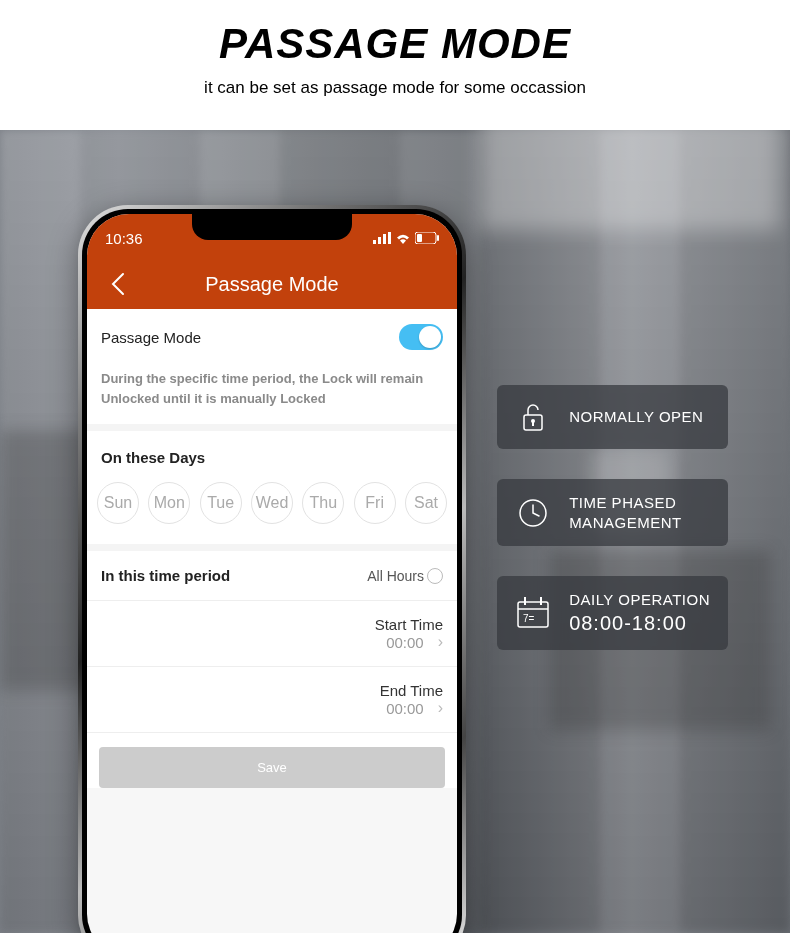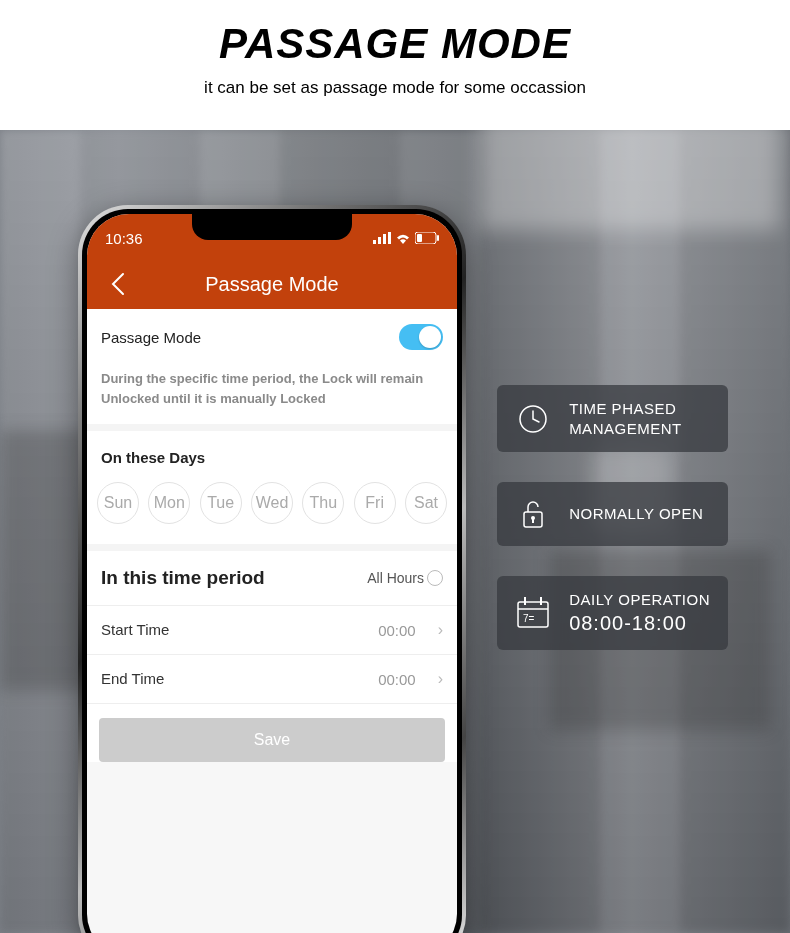--- a/index.html
+++ b/index.html
@@ -40,30 +40,30 @@
 .toggle { width: 44px; height: 26px; border-radius: 13px; background: #45bef3; position: relative; cursor: pointer; }
 .toggle::after { content:""; position:absolute; right:2px; top:2px; width:22px; height:22px; border-radius:50%; background:#fff; box-shadow:0 1px 2px rgba(0,0,0,.2); }
 .desc { font-size: 13px; color: #8a8a8a; padding: 4px 14px 16px; line-height: 1.5; font-weight: bold; }
 .sep { height: 7px; background: #f4f4f4; }
 
 .section-label { font-size: 15px; font-weight: 600; color: #222; padding: 18px 14px 16px; }
 .days { display:flex; justify-content:space-between; padding: 0 10px 20px; }
 .day { width: 42px; height: 42px; border: 1px solid #e2e2e2; border-radius: 50%; display:flex; align-items:center; justify-content:center; font-size:16px; color:#aaa; cursor:pointer; }
 
 .period-header { display:flex; justify-content:space-between; align-items:center; padding: 16px 14px; }
-.period-header .lbl { font-size: 19px; font-weight: 600; color:#222; }
+.period-header .lbl { font-size: 15px; font-weight: 600; color:#222; }
 .allhours { display:flex; align-items:center; gap:3px; font-size:14px; color:#555; cursor:pointer;}
 .radio { width:16px; height:16px; border:1px solid #bbb; border-radius:50%; }
 
 .line { height:1px; background:#eee; margin:0 0; }
-.time-row { display:flex; justify-content:space-between; align-items:flex-start; padding: 15px 14px; font-size:15px; color:#333; cursor:pointer;}
-.time-val { color:#999; display:flex; align-items:center; gap:22px; }
+.time-row { display:flex; justify-content:space-between; align-items:flex-end; padding: 15px 14px; font-size:15px; color:#333; cursor:pointer;flex-direction:column;}
+.time-val { color:#999; display:flex; align-items:center; gap:14px; }
 .chev { color:#bbb; font-size:16px; }
 
-.save-btn { margin: 14px 12px; background:#ccc; color:#fff; text-align:center; padding:13px 0; border-radius:4px; font-size:16px; cursor:pointer;}
+.save-btn { margin: 14px 12px; background:#ccc; color:#fff; text-align:center; padding:13px 0; border-radius:4px; font-size:13px; cursor:pointer;}
 
 .callouts { position:absolute; right:62px; top:255px; display:flex; flex-direction:column; gap:30px; }
 .callout { background: rgba(55,58,63,0.75); border-radius:6px; padding:14px 18px; display:flex; align-items:center; gap:18px; color:#fff; min-width:230px; }
 .co-icon { width:36px; height:36px; flex:none; display:flex; align-items:center; justify-content:center; }
 .co-text { font-size:15px; letter-spacing:0.5px; line-height:1.3; }
 .co-text .big { font-size:20px; letter-spacing:1px; }
 </style>
 </head>
 <body>
 
@@ -161,39 +161,39 @@
           <div class="save-btn">Save</div>
         </div>
       </div>
     </div>
   </div>
 
   <div class="callouts">
     <div class="callout">
       <div class="co-icon">
         <svg width="32" height="32" viewBox="0 0 32 32">
-            <circle cx="16" cy="16" r="13" fill="none" stroke="#fff" stroke-width="1.5"></circle>
-            <path d="M16 8 V16 L22 19" fill="none" stroke="#fff" stroke-width="1.5" stroke-linecap="round"></path>
-          </svg>
-      </div>
-      <div class="co-text">
-        <span>TIME PHASED</span><br><span>MANAGEMENT</span>
-      </div>
-    </div>
-
-    <div class="callout">
-      <div class="co-icon">
-        <svg width="32" height="32" viewBox="0 0 32 32">
             <rect x="7" y="14" width="18" height="15" rx="2" fill="none" stroke="#fff" stroke-width="1.5"></rect>
             <path d="M11 14 V9 a5 5 0 0 1 10 0" fill="none" stroke="#fff" stroke-width="1.5"></path>
             <circle cx="16" cy="20" r="2" fill="#fff"></circle>
             <rect x="15" y="21" width="2" height="4" fill="#fff"></rect>
           </svg>
       </div>
       <div class="co-text">NORMALLY OPEN</div>
+    </div>
+
+    <div class="callout">
+      <div class="co-icon">
+        <svg width="32" height="32" viewBox="0 0 32 32">
+            <circle cx="16" cy="16" r="13" fill="none" stroke="#fff" stroke-width="1.5"></circle>
+            <path d="M16 8 V16 L22 19" fill="none" stroke="#fff" stroke-width="1.5" stroke-linecap="round"></path>
+          </svg>
+      </div>
+      <div class="co-text">
+        <span>TIME PHASED</span><br><span>MANAGEMENT</span>
+      </div>
     </div>
 
     <div class="callout">
       <div class="co-icon">
         <svg width="34" height="32" viewBox="0 0 34 32">
             <rect x="2" y="5" width="30" height="25" rx="2" fill="none" stroke="#fff" stroke-width="1.5"></rect>
             <line x1="2" y1="12" x2="32" y2="12" stroke="#fff" stroke-width="1.5"></line>
             <rect x="8" y="0" width="2" height="8" fill="#fff"></rect>
             <rect x="24" y="0" width="2" height="8" fill="#fff"></rect>
             <text x="7" y="25" font-size="10" fill="#fff" font-family="Arial">7=</text>

